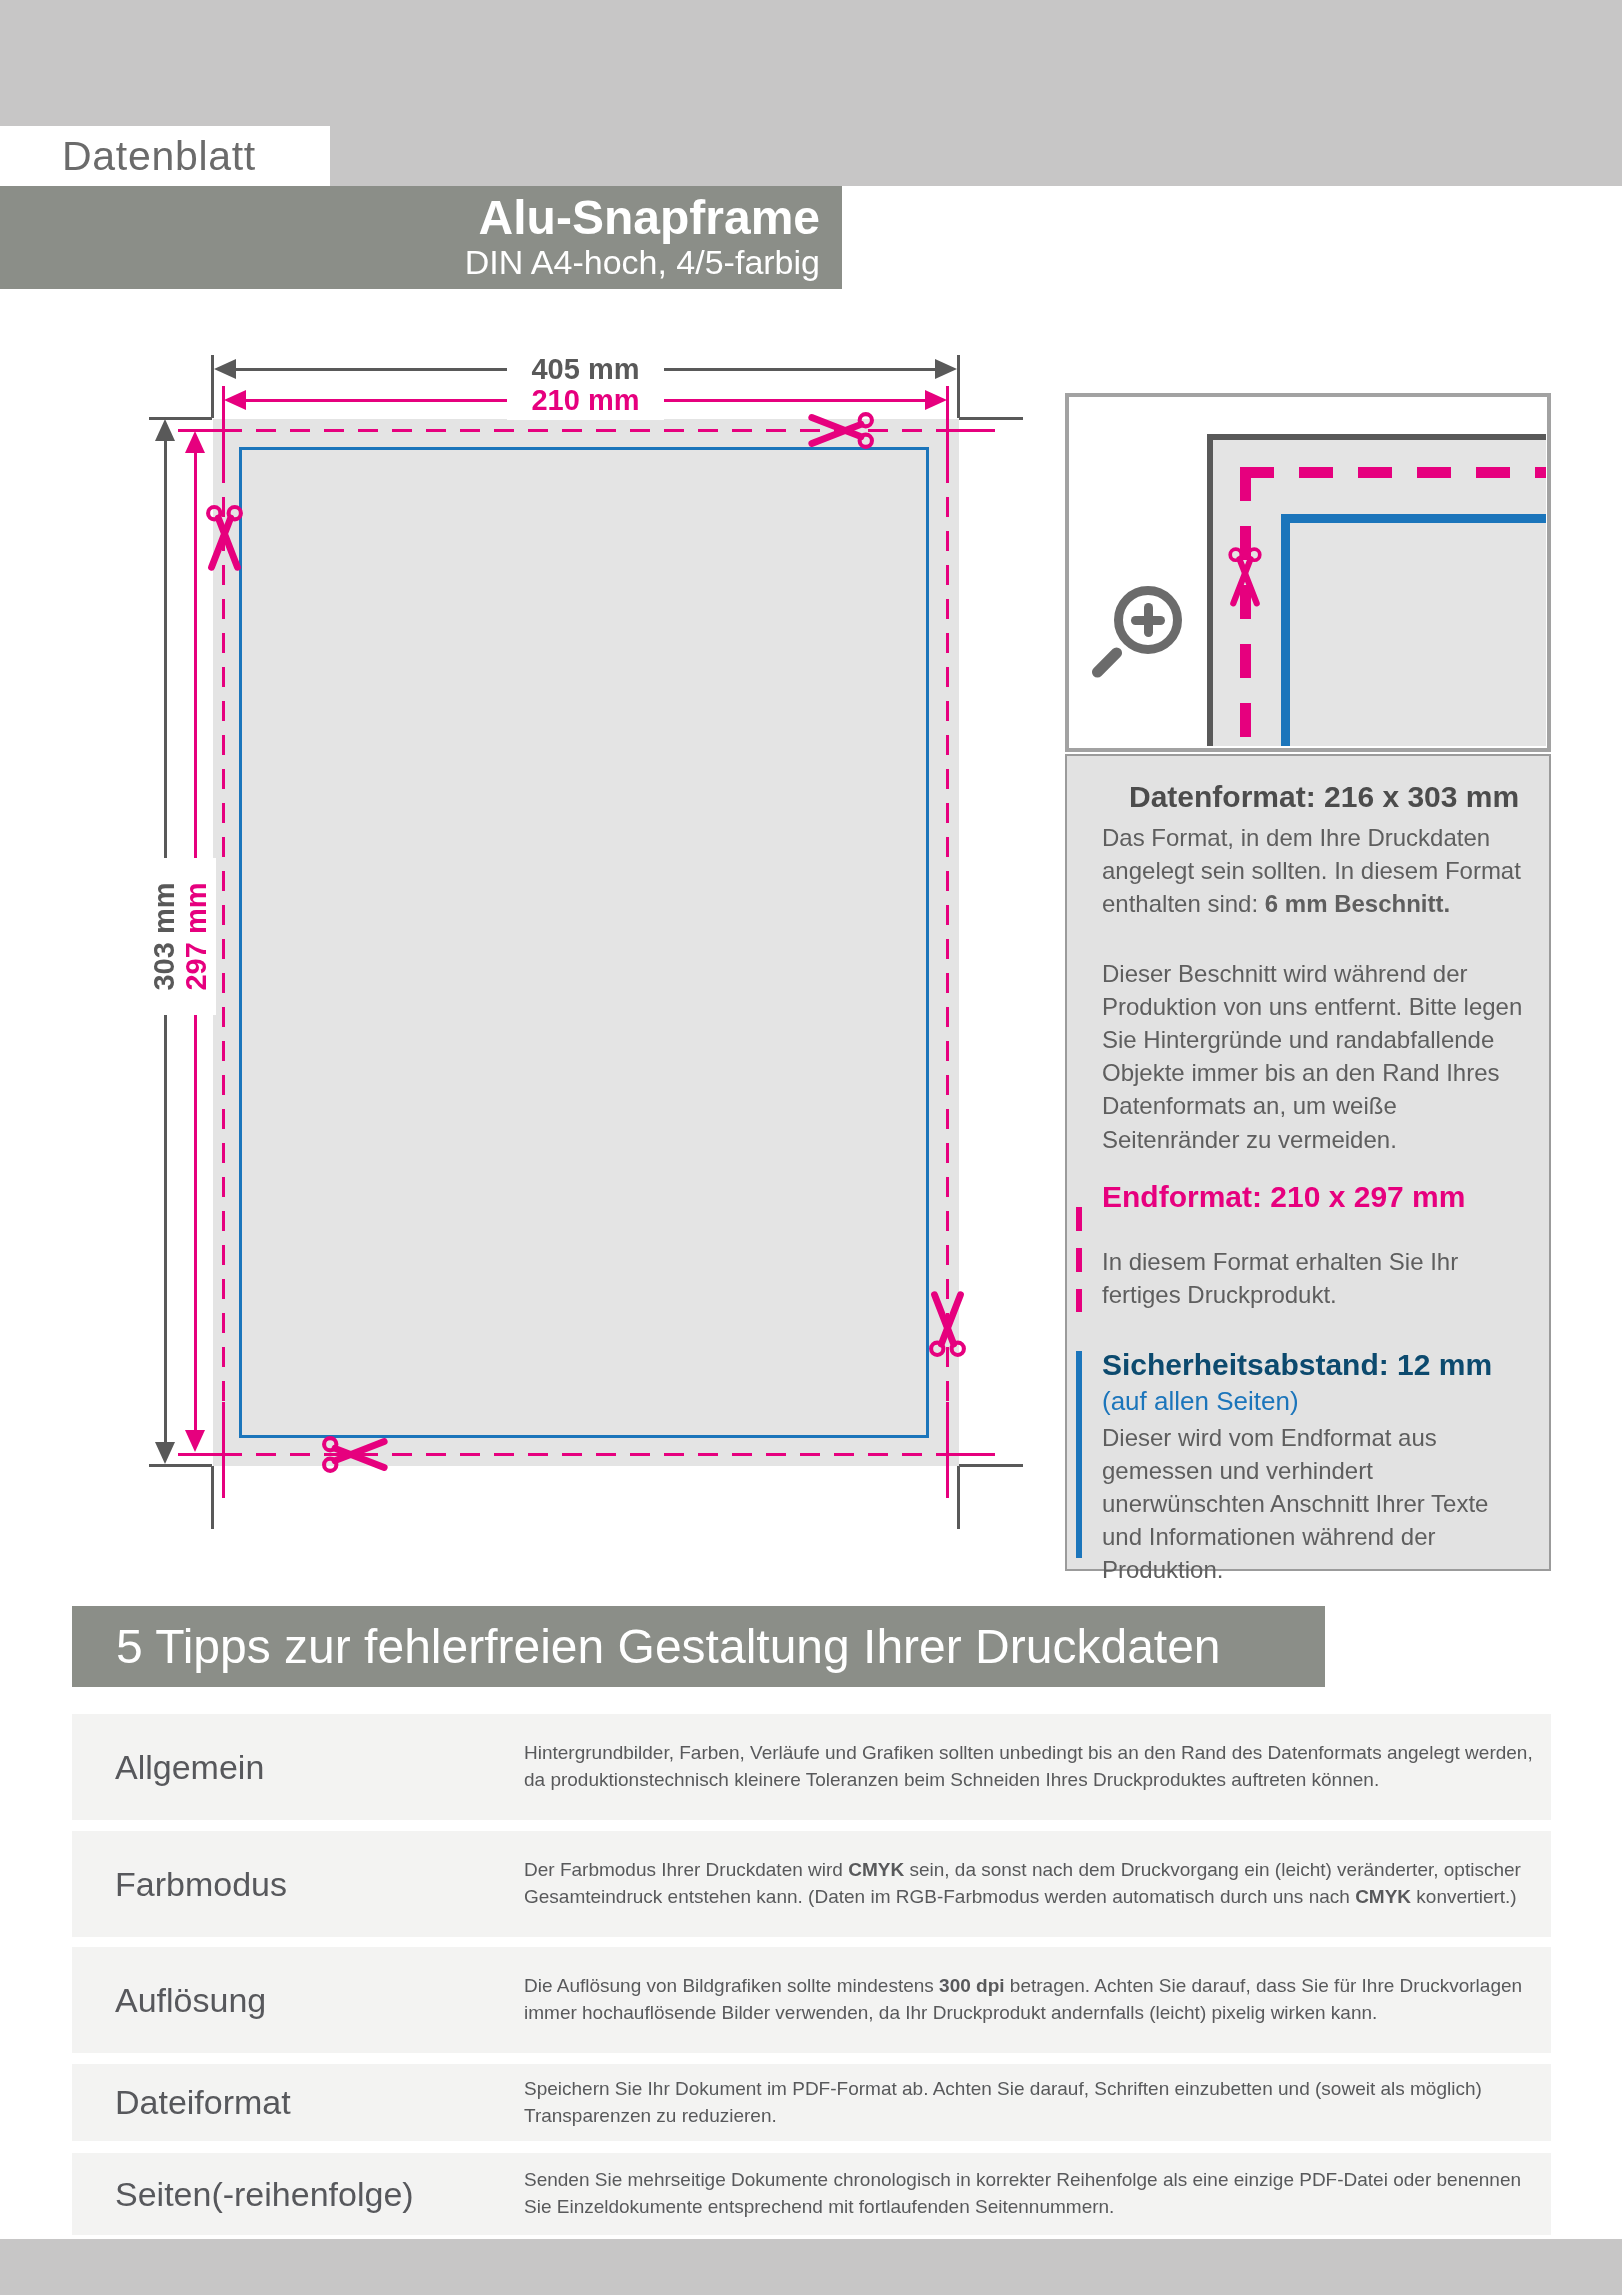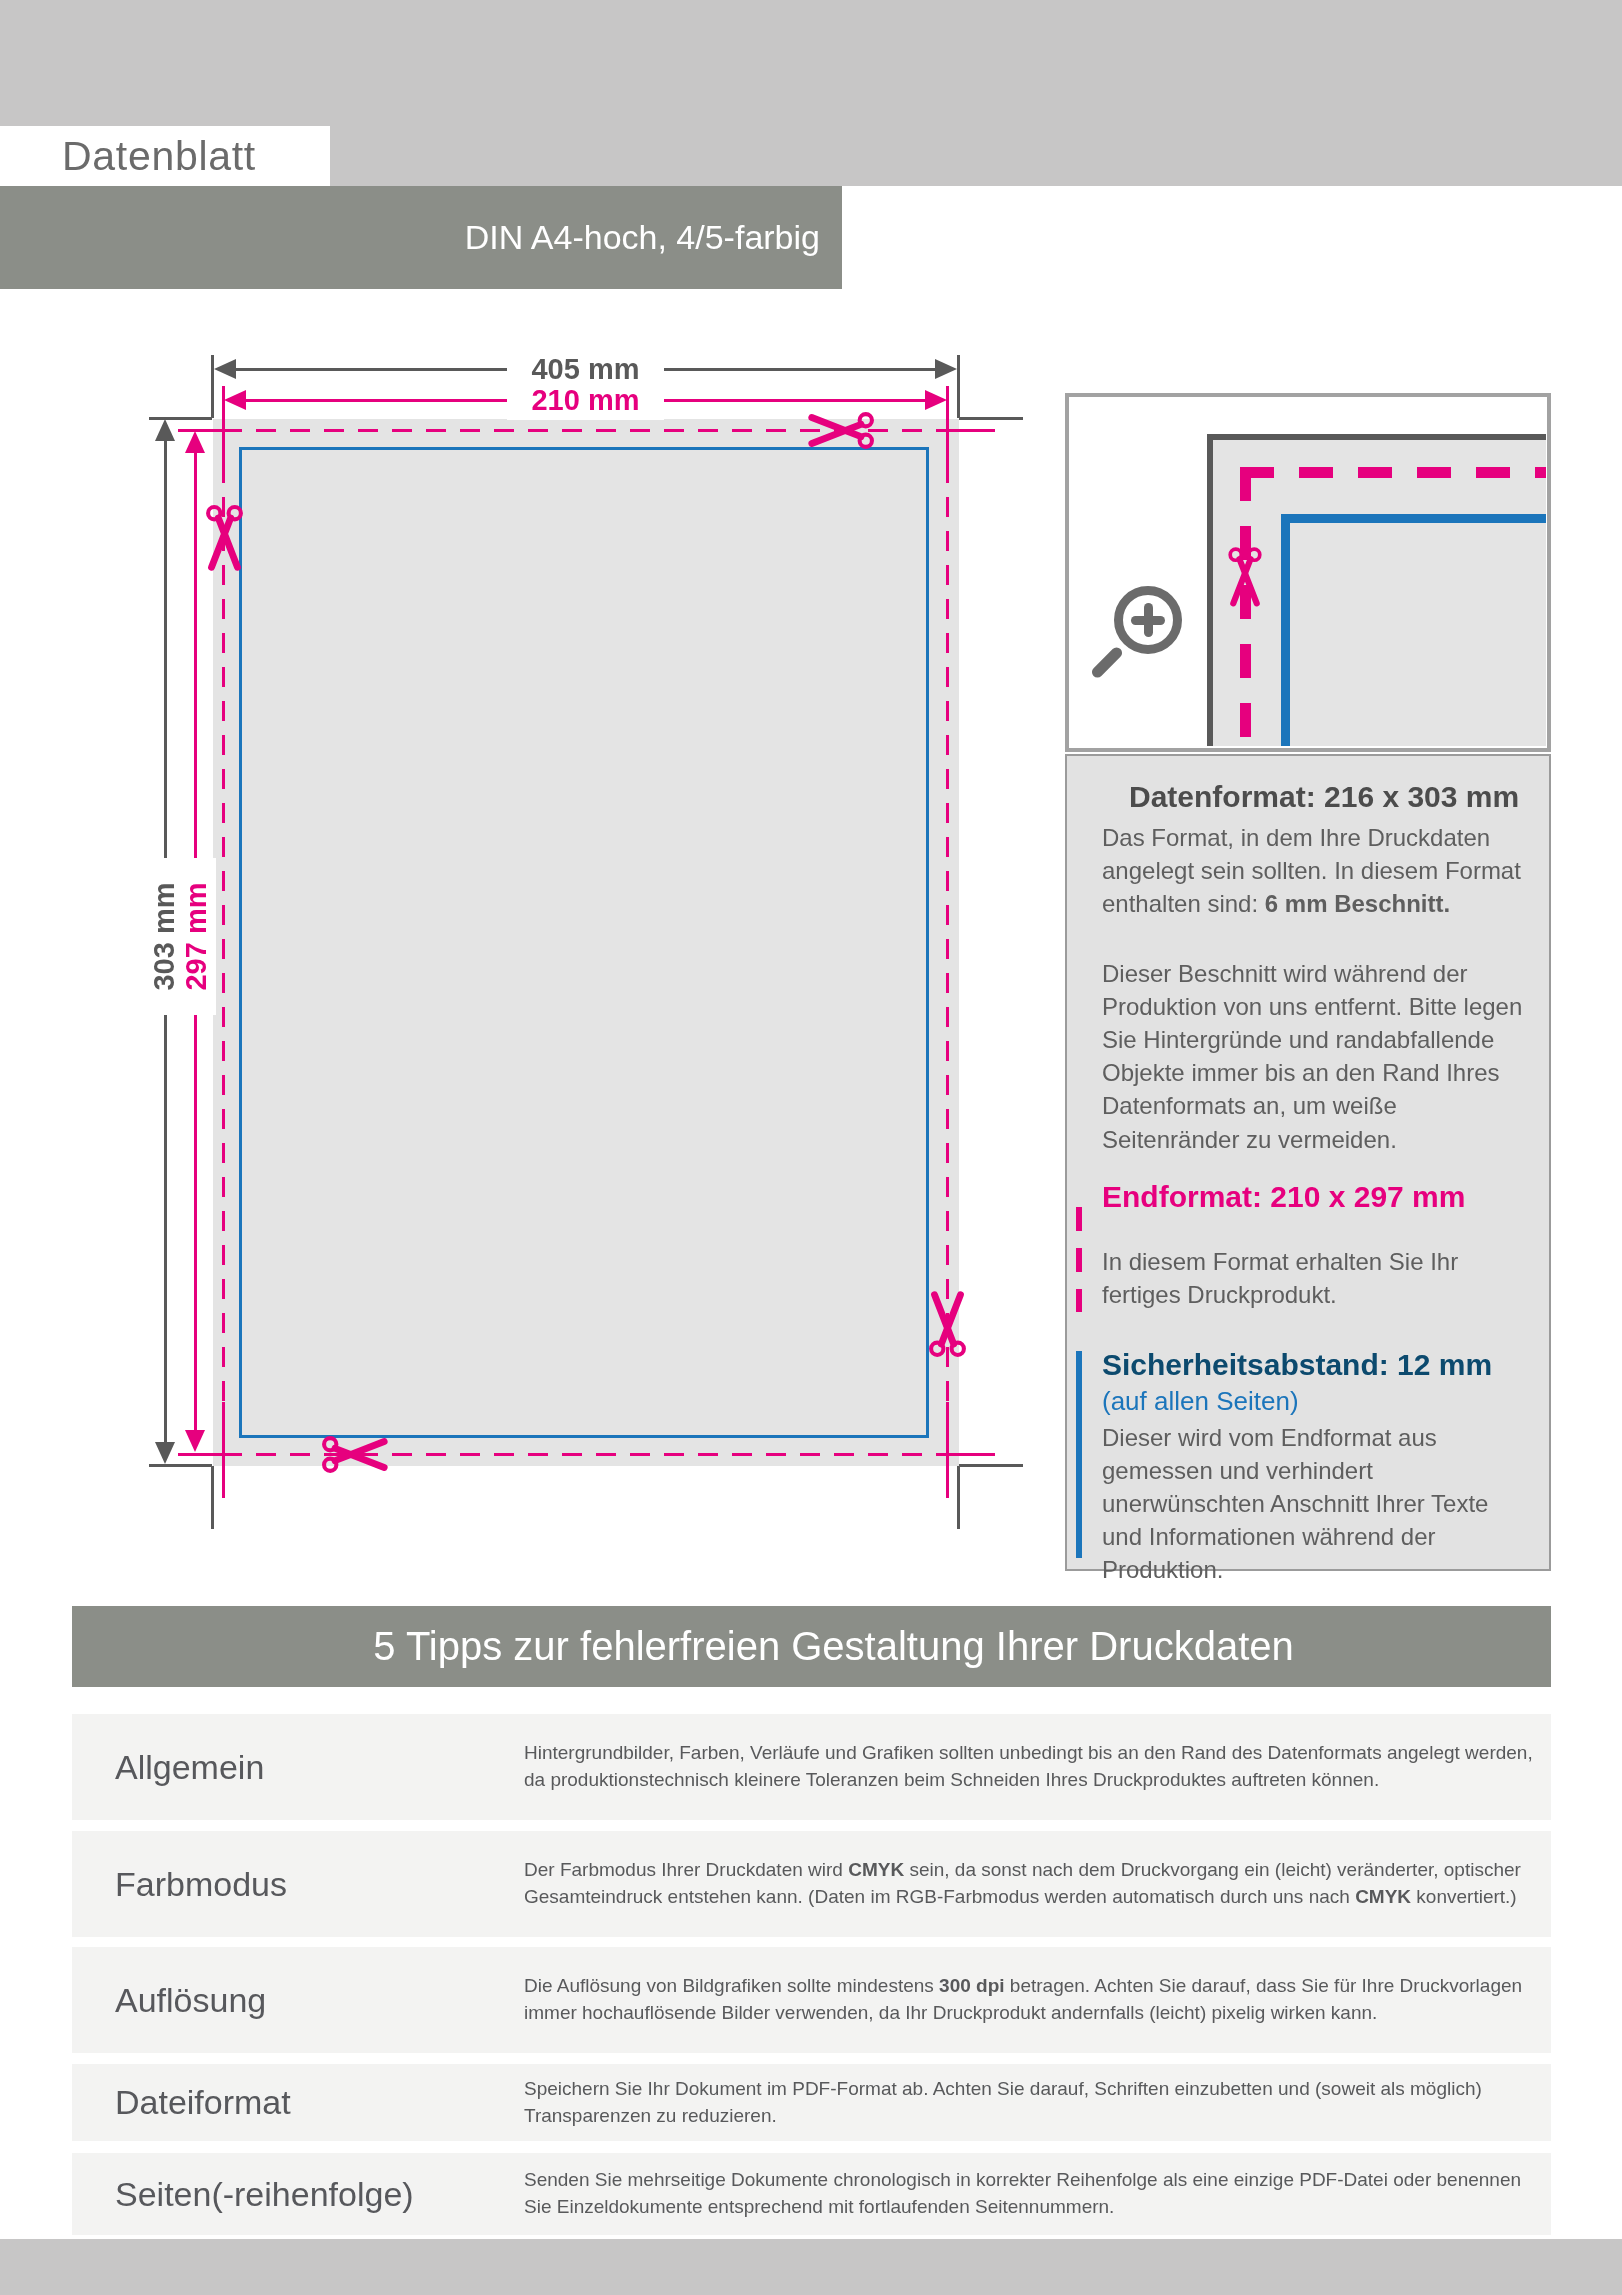--- a/index.html
+++ b/index.html
@@ -55,40 +55,41 @@
             border:2px solid #9b9b9b;box-sizing:border-box;}
   .info-h{font-size:30px;font-weight:bold;color:#4c4c4c;}
   .info-h.mag{color:#e6007e;} .info-h.blu{color:#0c4a6e;}
   .info-p{font-size:24px;line-height:1.38;color:#5e5e5e;width:421px;}
   .info-sub{font-size:26px;color:#1b75bb;}
   .rich span.b{font-weight:bold;}
   .marker-dashed{width:5.9px;background:repeating-linear-gradient(180deg,#e6007e 0 23.6px,transparent 23.6px 41px);}
   .marker-solid{width:5.9px;background:#1b75bb;}
 
   
-  .tips-bar{left:72px;top:1606px;width:1479px;height:81px;background:#8b8e88;color:#ffffff;
-            display:flex;align-items:center;font-size:40px;padding-left:44px;box-sizing:border-box;justify-content:center;}
+  .tips-bar{left:72px;top:1606px;width:1253px;height:81px;background:#8b8e88;color:#ffffff;
+            display:flex;align-items:center;font-size:48px;padding-left:44px;box-sizing:border-box;}
   .tip-row{left:72px;width:1479px;background:#f3f3f2;}
   .tip-label{position:absolute;left:43px;top:0;height:100%;display:flex;align-items:center;
              font-size:34px;color:#57585c;}
   .tip-text{position:absolute;left:452px;top:0;height:100%;width:1021px;display:flex;align-items:center;
             font-size:19px;line-height:1.42;color:#58595b;}
 
   .band-footer{left:0;top:2239px;width:1623px;height:57px;background:#c7c6c6;}
 </style>
 </head>
 <body>
 
 <div id="page">
 
   <div class="abs band-top"></div>
   <div class="abs datenblatt-box">
     <span>Datenblatt</span>
   </div>
   <div class="abs band-title">
+    <div class="t1">Alu-Snapframe</div>
     <div class="t2">DIN A4-hoch, 4/5-farbig</div>
   </div>
 
   <div class="abs bleed"></div>
 
   <div class="abs gline" style="left:211px;top:355px;width:3.3px;height:63px;"></div>
   <div class="abs gline" style="left:149px;top:417px;width:63px;height:3.3px;"></div>
   <div class="abs gline" style="left:957px;top:355px;width:3.3px;height:63px;"></div>
   <div class="abs gline" style="left:959px;top:417px;width:64px;height:3.3px;"></div>
   <div class="abs gline" style="left:211px;top:1466px;width:3.3px;height:63px;"></div>

